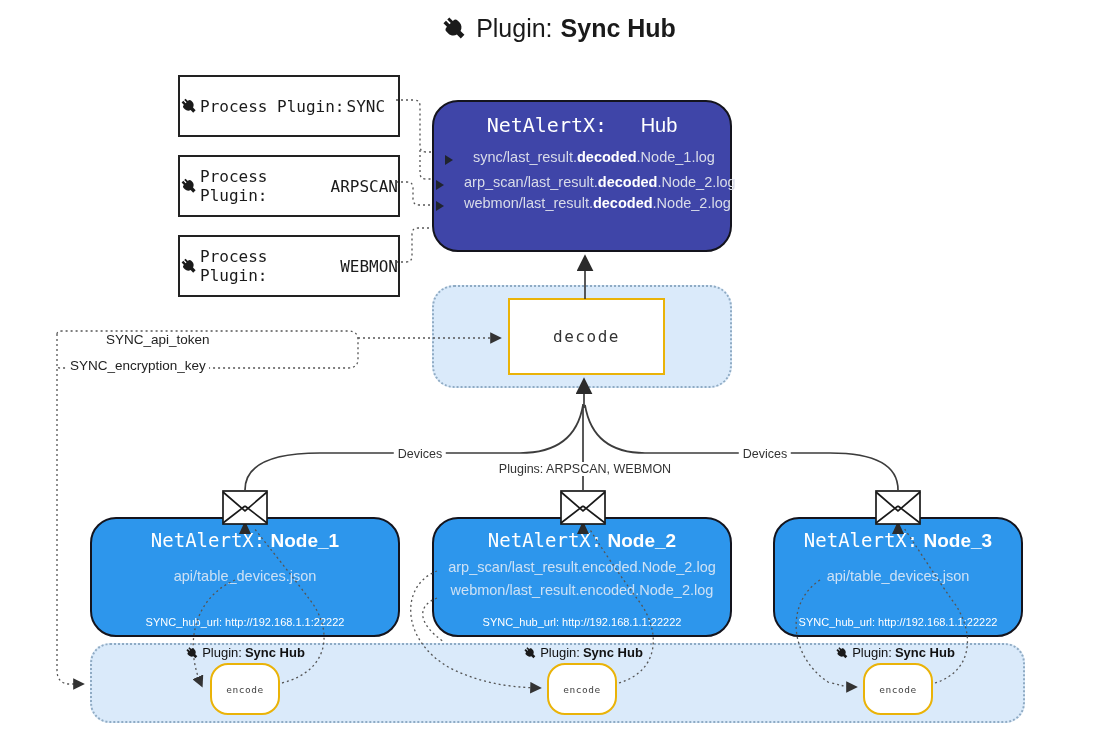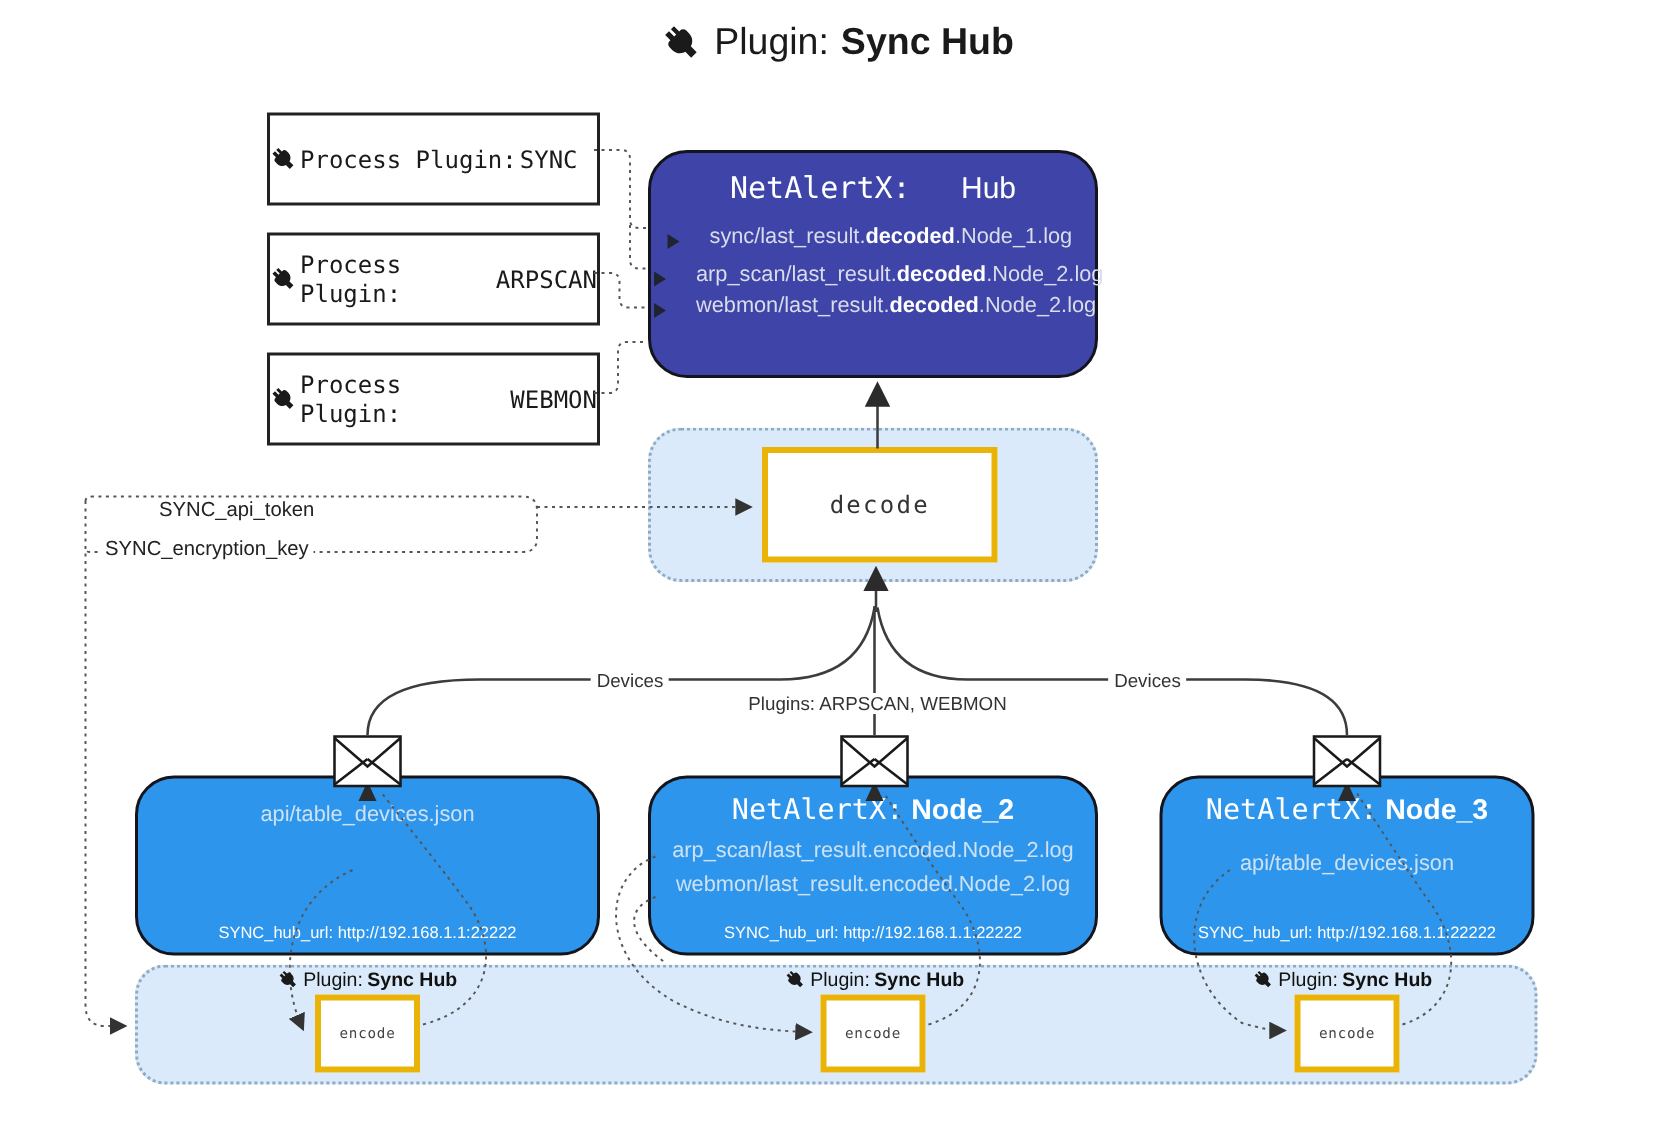--- a/index.html
+++ b/index.html
@@ -30,24 +30,24 @@
   .hub-line .tri{width:0;height:0;border-top:5px solid transparent;border-bottom:5px solid transparent;
                  border-left:8px solid #20242e;flex:0 0 auto;}
   .hub-line.l2{margin-top:5px;}
   .hub-line.l3{margin-top:4px;}
   
   .panel{background:var(--panel-fill,#daeafa);border:2px dotted var(--panel-border,#8fabc4);
          box-sizing:border-box;z-index:1;}
   .panel.decode-wrap{top:285px;left:432px;width:300px;height:103px;border-radius:22px;}
   .panel.encode-wrap{top:643px;left:90px;width:935px;height:80px;border-radius:20px;}
   
-  .dbox{background:#fff;border:4px solid #eab308;display:flex;align-items:center;justify-content:center;
+  .dbox{background:#fff;border:2px solid #eab308;display:flex;align-items:center;justify-content:center;
         font-family:"DejaVu Sans Mono",monospace;color:#333;z-index:1;box-sizing:border-box;}
   .dbox.decode{top:298px;left:508px;width:157px;height:77px;font-size:16px;letter-spacing:1.5px;}
-  .dbox.encode{width:70px;height:52px;top:663px;font-size:9.5px;letter-spacing:.5px;color:#444;}
+  .dbox.encode{width:70px;height:52px;top:663px;font-size:9.5px;letter-spacing:.5px;color:#444;border-radius:18px;}
   
   .node{top:517px;height:120px;background:var(--node-fill,#2d96ec);border:2px solid #14141d;
         border-radius:26px;z-index:1;box-sizing:border-box;}
   .node-title{margin-top:10px;text-align:center;color:#fff;font-size:19px;white-space:nowrap;}
   .node-title .mono{font-family:"DejaVu Sans Mono",monospace;}
   .node-title .bold{font-weight:bold;}
   .node-lines{display:flex;flex-direction:column;align-items:center;gap:7px;color:#cde1f5;
               font-size:14.5px;white-space:nowrap;}
   .node.single .node-lines{margin-top:16px;}
   .node.double .node-lines{margin-top:7px;}
@@ -132,20 +132,24 @@
     </div>
   </div>
 
   <div class="abs panel decode-wrap"></div>
   <div class="abs dbox decode">decode</div>
 
   <div class="abs tok-label" style="top:332px;left:103px">SYNC_api_token</div>
   <div class="abs tok-label" style="top:358px;left:67px">SYNC_encryption_key</div>
 
   <div class="abs node single" style="left:90px;width:310px">
+    <div class="node-title">
+      <span class="mono">NetAlertX:</span>
+      <span class="bold">Node_1</span>
+    </div>
     <div class="node-lines">
       <div>api/table_devices.json</div>
     </div>
     <div class="node-url">SYNC_hub_url: http://192.168.1.1:22222</div>
   </div>
   <div class="abs node double" style="left:432px;width:300px">
     <div class="node-title">
       <span class="mono">NetAlertX:</span>
       <span class="bold">Node_2</span>
     </div>

